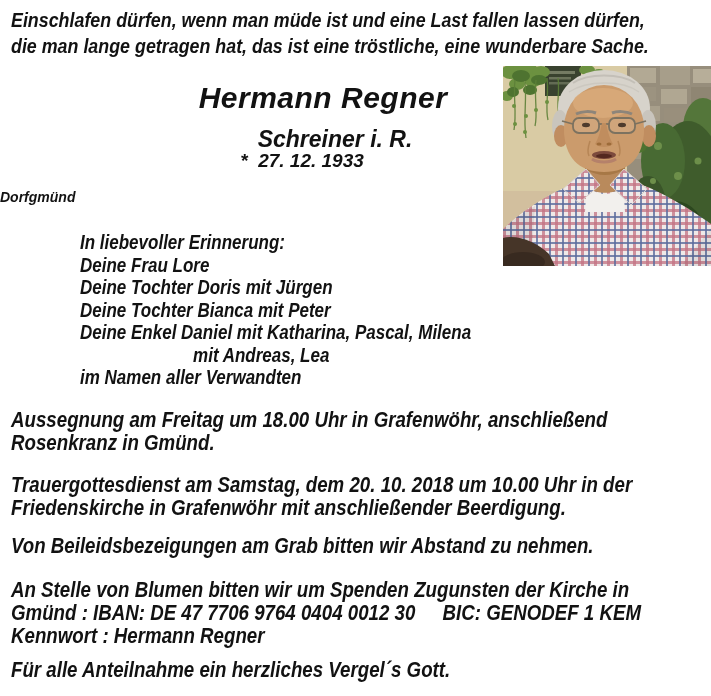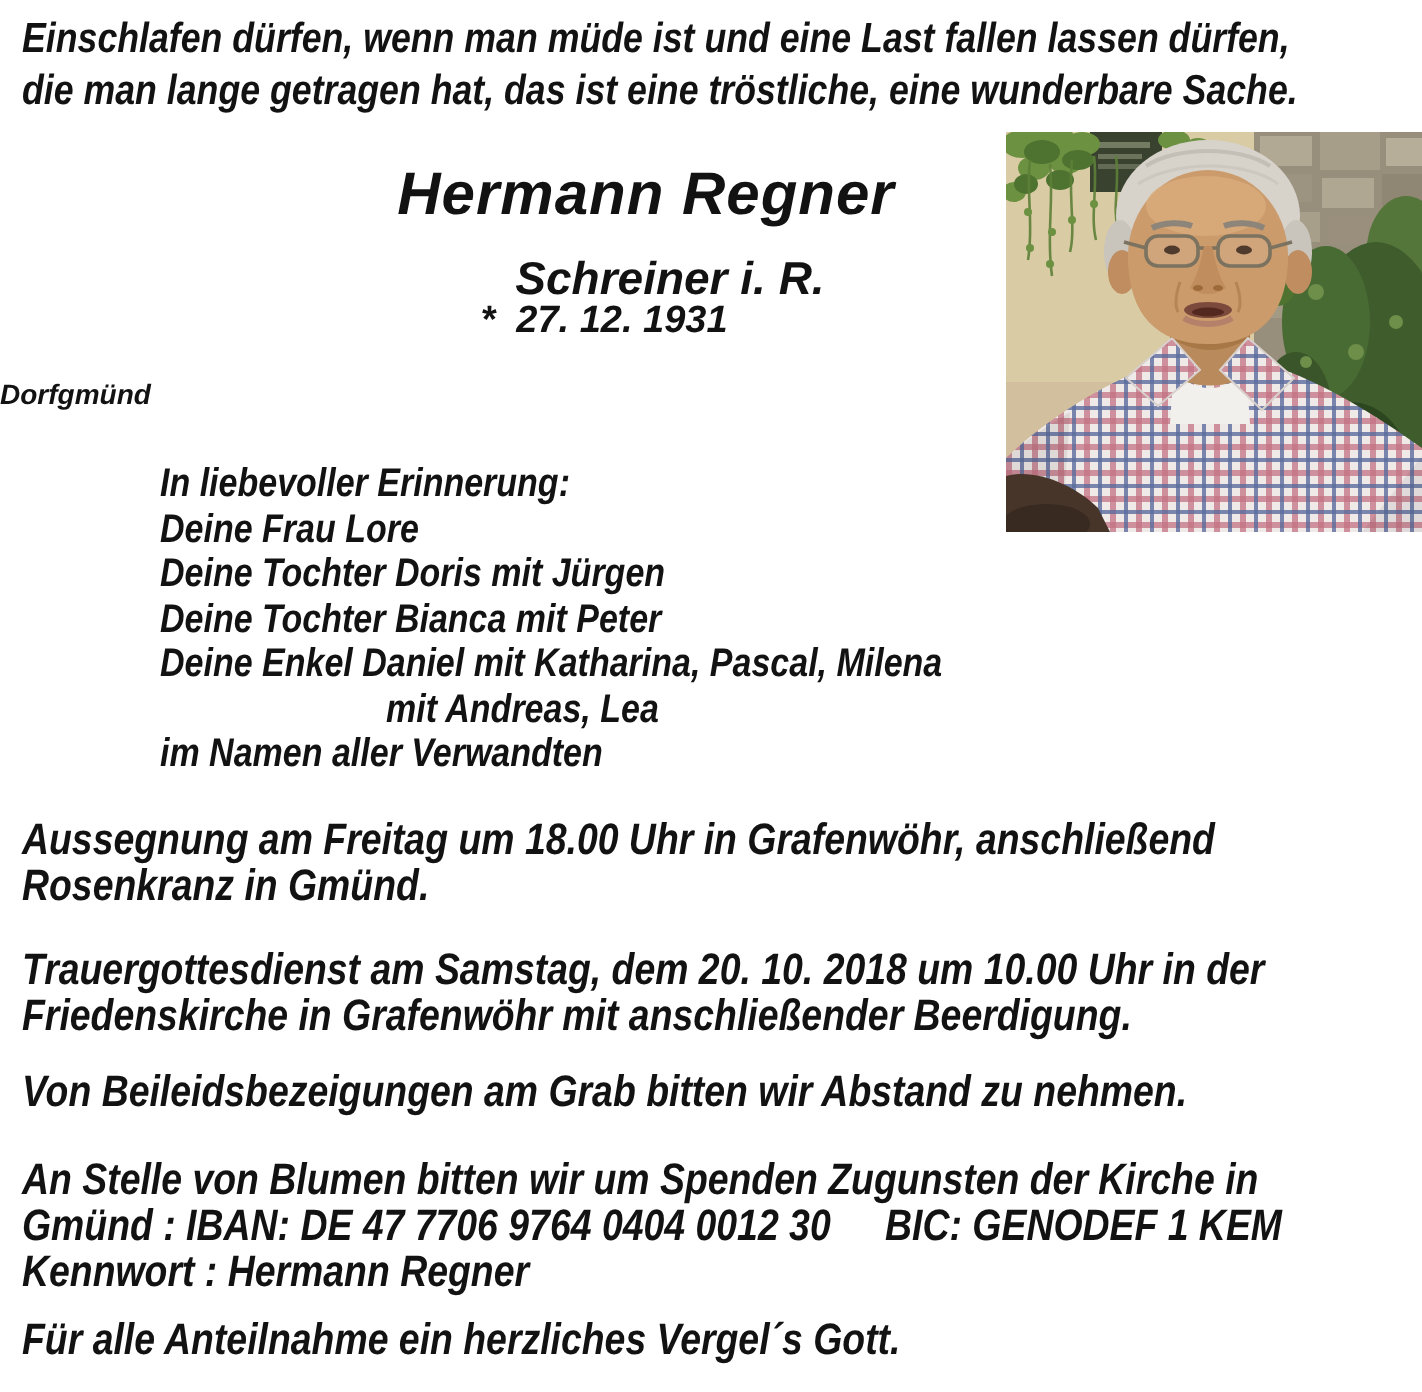--- a/index.html
+++ b/index.html
@@ -40,21 +40,21 @@
   <div id="quote" class="abs cond">
     <div class="pre">Einschlafen dürfen, wenn man müde ist und eine Last fallen lassen dürfen,</div>
     <div class="pre">die man lange getragen hat, das ist eine tröstliche, eine wunderbare Sache.</div>
   </div>
 
   <div id="name" class="abs">Hermann Regner</div>
 
   <div id="profession" class="abs">Schreiner i. R.</div>
 
   <div id="dates" class="abs">
-    <span class="pre">*  27. 12. 1931</span>
+    <span class="pre">*  27. 12. 1933</span>
   </div>
 
   <div id="place" class="abs">Dorfgmünd</div>
 
   <div id="memorial" class="abs cond">
     <div class="pre">In liebevoller Erinnerung:</div>
     <div class="pre">Deine Frau Lore</div>
     <div class="pre">Deine Tochter Doris mit Jürgen</div>
     <div class="pre">Deine Tochter Bianca mit Peter</div>
     <div class="pre">Deine Enkel Daniel mit Katharina, Pascal, Milena</div>

